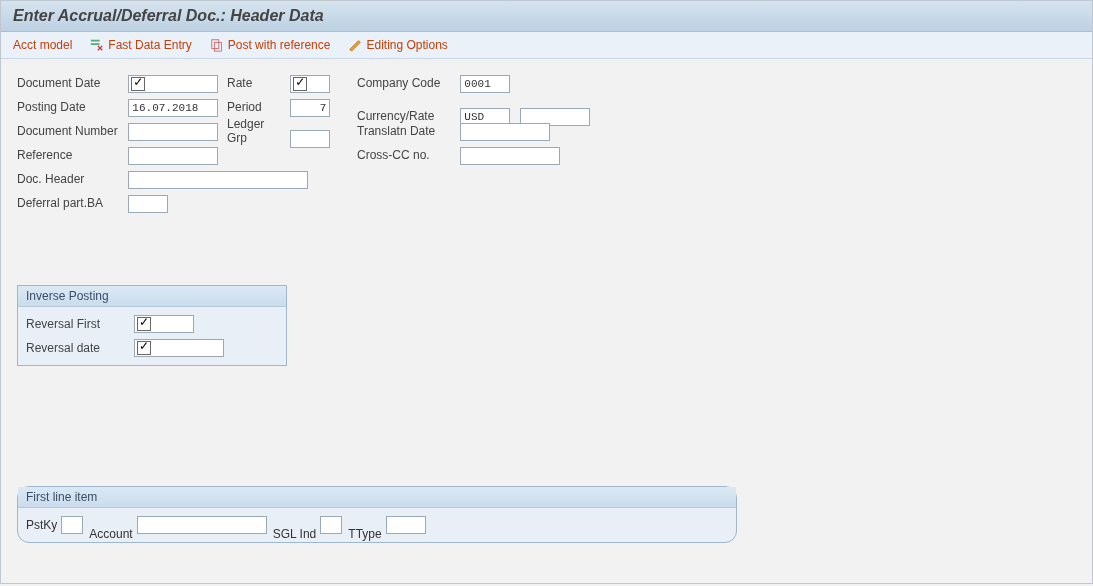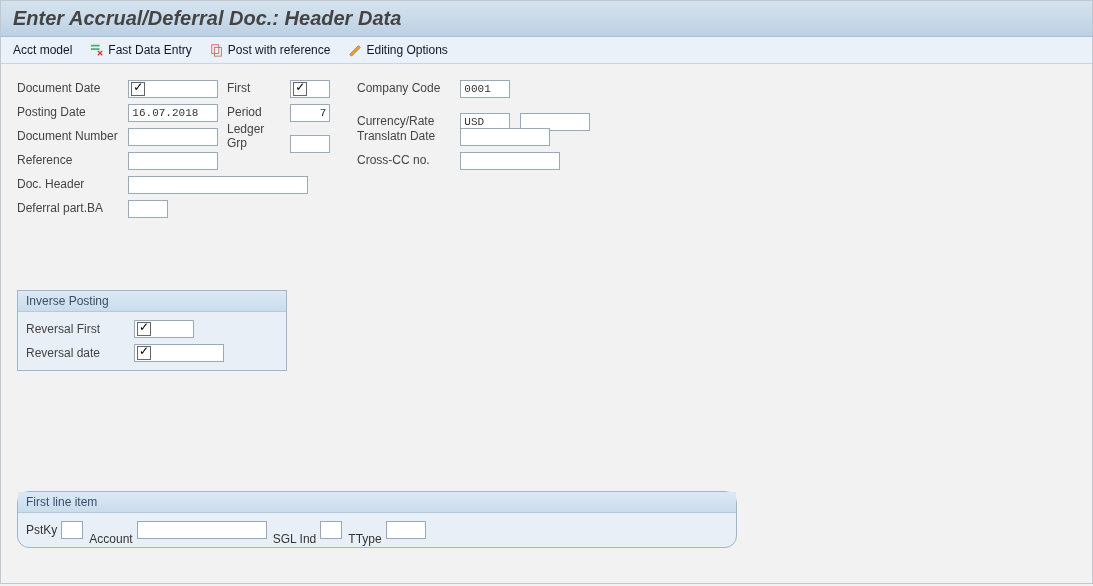--- a/index.html
+++ b/index.html
@@ -11,39 +11,39 @@
     width: 1093px;
     height: 586px;
     overflow: hidden;
   }
   .title-bar {
     background: linear-gradient(#d6e3ee, #bcd1e4);
     border-bottom: 1px solid #a8bed4;
     padding: 6px 12px;
   }
   .title-bar h1 {
-    font-size: 20px;
+    font-size: 16px;
     font-style: italic;
     font-weight: bold;
     color: #444;
   }
   .toolbar {
     background: #eaf1f8;
     border-bottom: 1px solid #c8d6e4;
     padding: 6px 12px;
     display: flex;
     gap: 18px;
     align-items: center;
   }
   .toolbar .tb-item {
     display: inline-flex;
     align-items: flex-start;
     gap: 4px;
     cursor: pointer;
-    color: #0f172a;
+    color: #c2410c;
   }
   .toolbar .icon {
     width: 14px; height: 14px;
     display: inline-block;
   }
   .content {
     padding: 14px 16px;
     background: #f2f2f2;
   }
   .form-row { height: 22px; display: flex; align-items: center; }
@@ -159,21 +159,21 @@
     <div class="top-area row-set">
 
       <div class="form-row">
         <span class="form-col col1">
           <span class="lbl">Document Date</span>
           <span style="display:inline-block;border:1px solid #9aa9b8;background:#fff;width:90px;height:18px;vertical-align:middle;padding-left:2px;">
             <span class="chk"></span>
           </span>
         </span>
         <span class="form-col col2">
-          <span class="lbl2">First</span>
+          <span class="lbl2">Rate</span>
           <span style="display:inline-block;border:1px solid #9aa9b8;background:#fff;width:40px;height:18px;vertical-align:middle;padding-left:2px;">
             <span class="chk"></span>
           </span>
         </span>
         <span class="form-col col3">
           <span class="lbl3">Company Code</span>
           <input class="tf w50" value="0001" style="">
         </span>
       </div>
 

